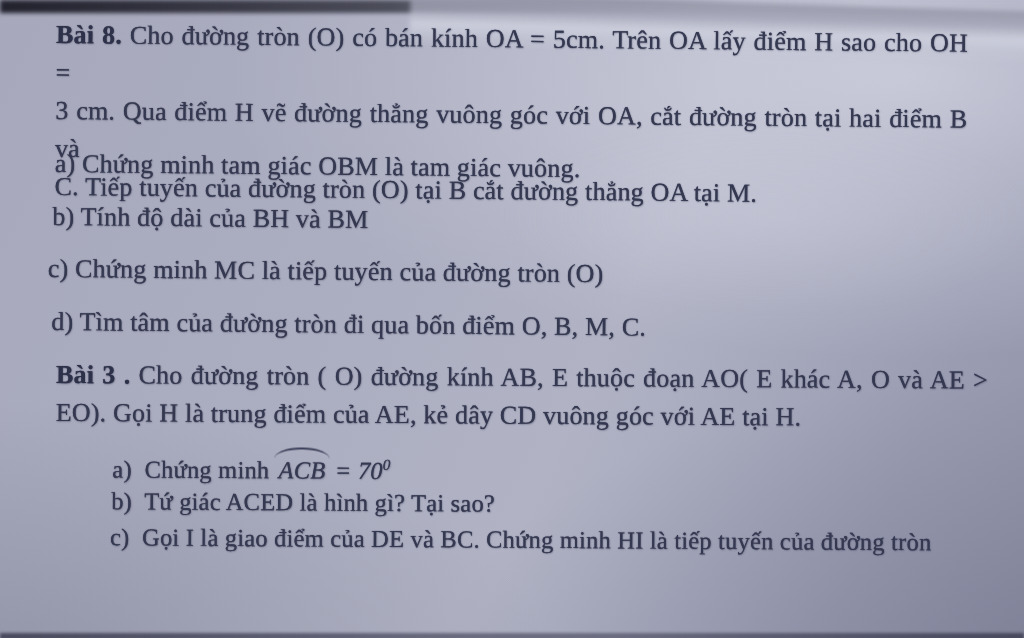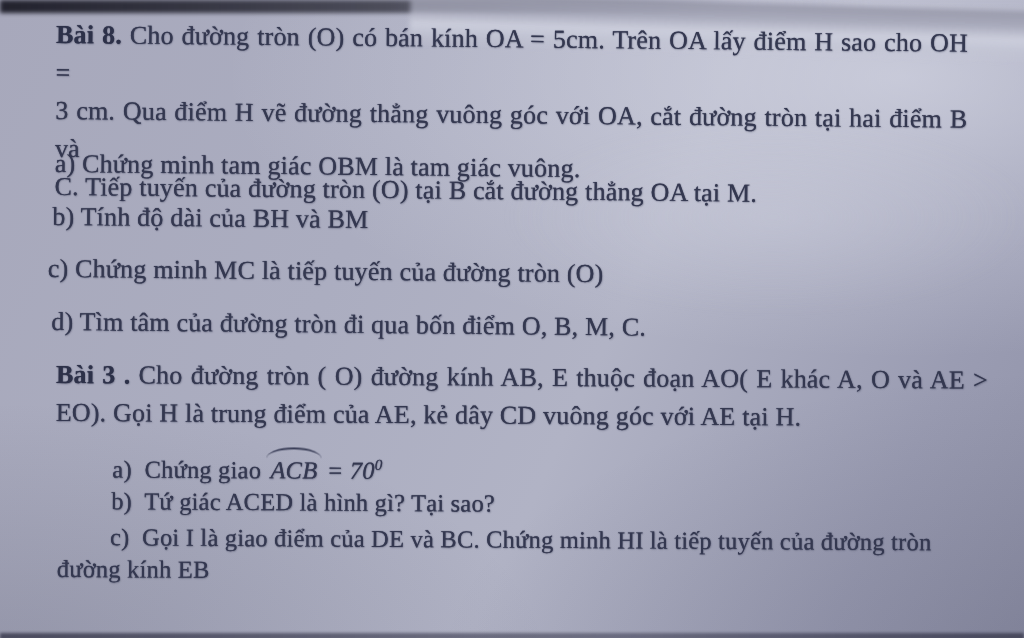--- a/index.html
+++ b/index.html
@@ -118,20 +118,19 @@
     <div class="part p8c txt">c) Chứng minh MC là tiếp tuyến của đường tròn (O)</div>
     <div class="part p8d txt">d) Tìm tâm của đường tròn đi qua bốn điểm O, B, M, C.</div>
   </div>
 
   <div class="rot rot9">
     <div class="statement b9 txt">
       <div class="justify"><b class="lbl">Bài 3 .</b> <span>Cho đường tròn ( O) đường kính AB, E thuộc đoạn AO( E khác A, O và AE &gt;</span></div>
       <div>EO). Gọi H là trung điểm của AE, kẻ dây CD vuông góc với AE tại H.</div>
     </div>
 
-    <div class="part p9 p9a txt"><span>a)  Chứng giao </span><span class="math"><span class="angle-arc">ACB</span><span> = 70</span><sup>0</sup></span></div>
+    <div class="part p9 p9a txt"><span>a)  Chứng minh </span><span class="math"><span class="angle-arc">ACB</span><span> = 70</span><sup>0</sup></span></div>
 
     <div class="part p9 p9b txt">b)  Tứ giác ACED là hình gì? Tại sao?</div>
     <div class="part p9 p9c txt">c)  Gọi I là giao điểm của DE và BC. Chứng minh HI là tiếp tuyến của đường tròn</div>
-    <div class="part p9 p9cont txt">đường kính EB</div>
   </div>
 
 </div>
 
 </body></html>

